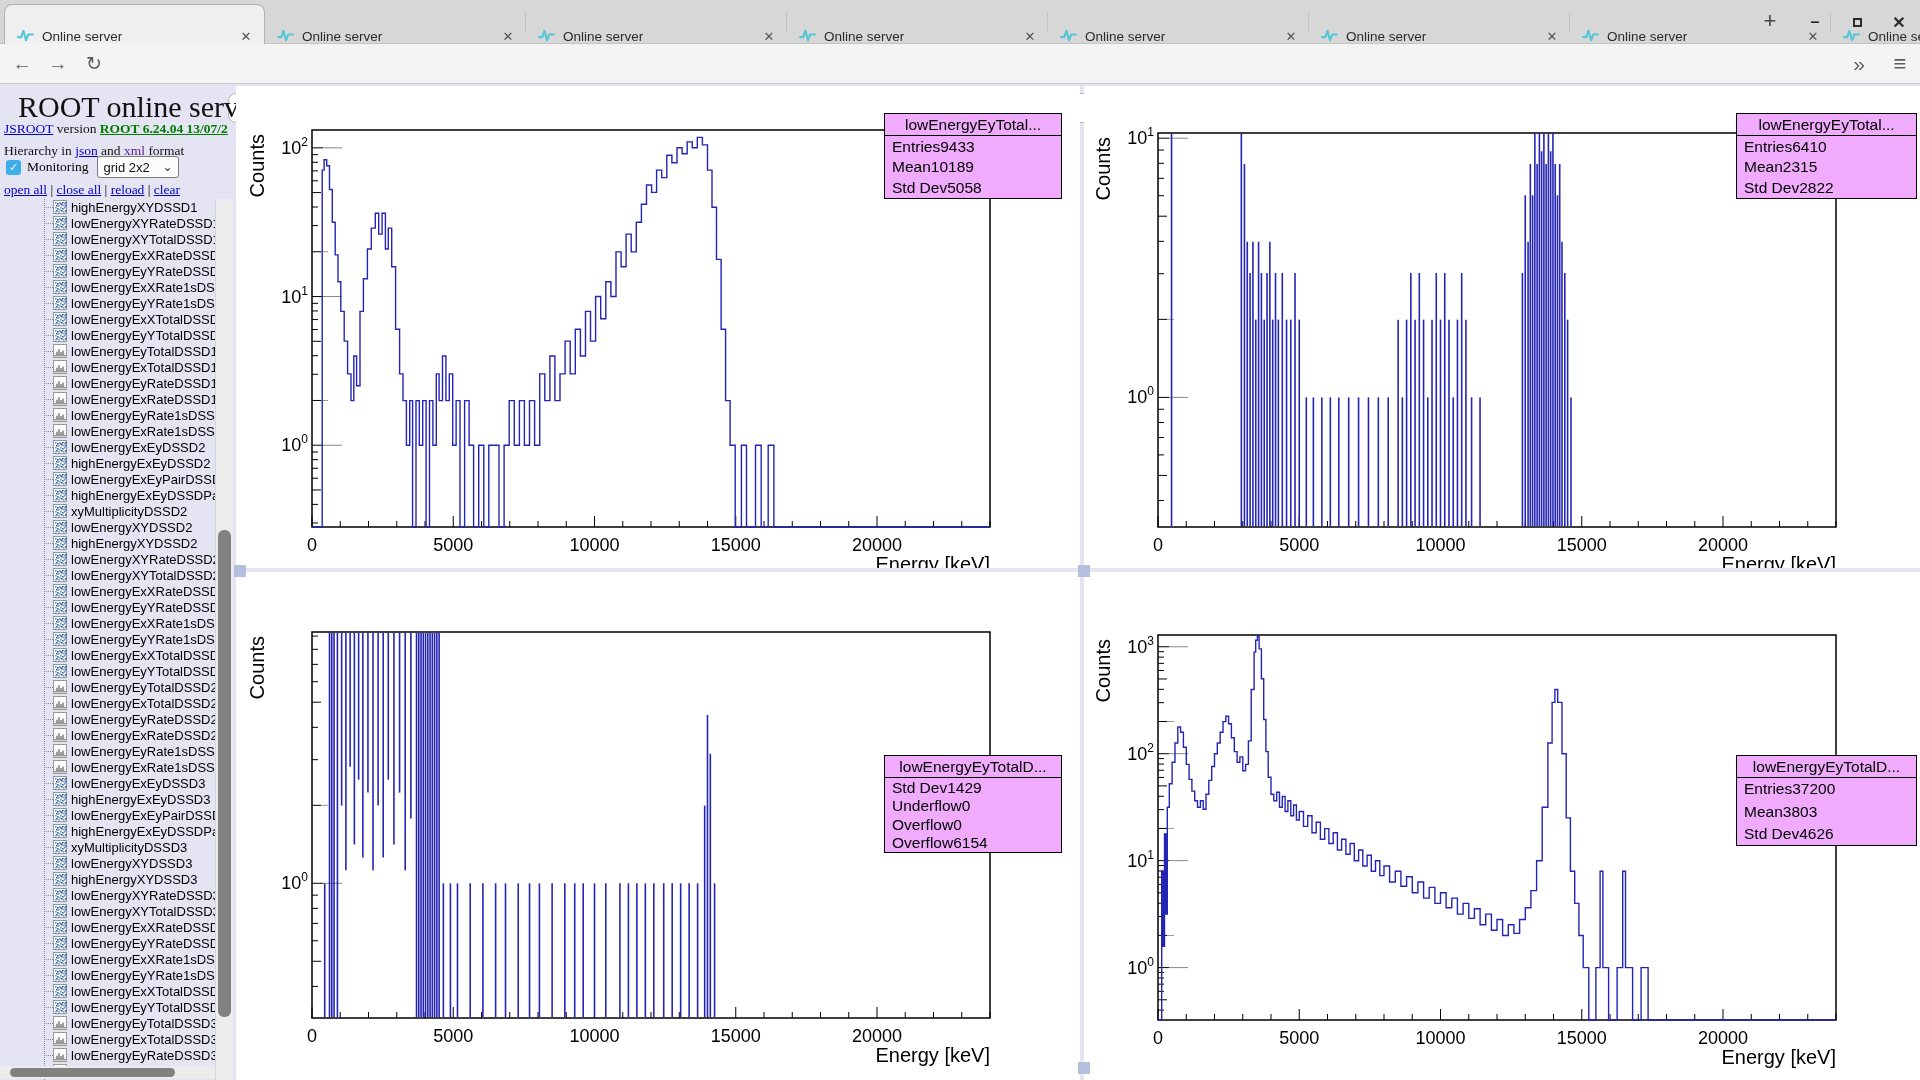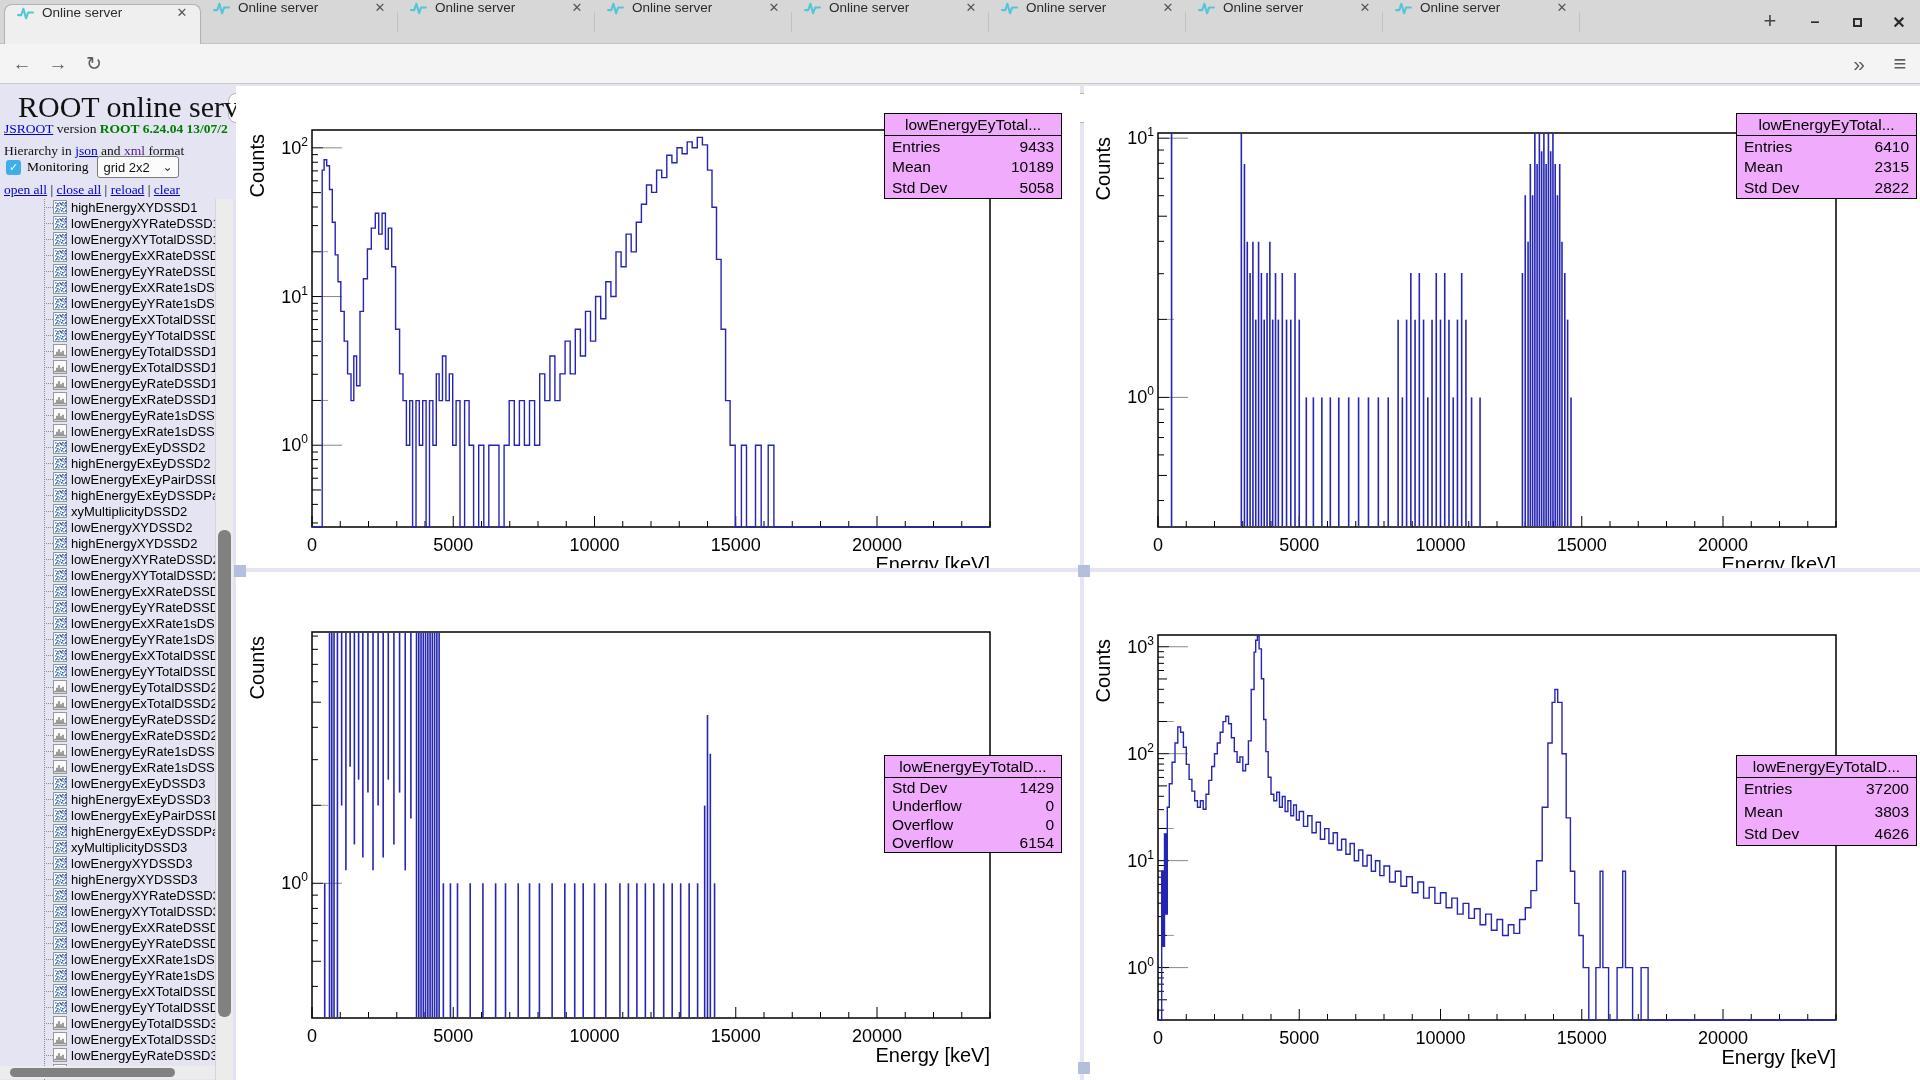--- a/index.html
+++ b/index.html
@@ -2,21 +2,21 @@
 <html><head>
 <meta charset="utf-8">
 <style>
   * { margin:0; padding:0; box-sizing:border-box; }
   html,body { width:1920px; height:1080px; overflow:hidden; font-family:"Liberation Sans",sans-serif; background:#e4e4f3; }
   #stage { position:relative; width:1920px; height:1080px; }
 
   
   #tabbar { position:absolute; left:0; top:0; width:1920px; height:44px; background:#d7d7d7; border-bottom:1px solid #c3c3c3; }
   #tabs { position:absolute; left:4px; top:0; height:44px; display:flex; }
-  .tab { width:197px; height:44px; display:flex; align-items:flex-start; padding:0 10px 0 12px; position:relative; cursor:default; }
+  .tab { width:261px; height:44px; display:flex; align-items:flex-end; padding:0 10px 0 12px; position:relative; cursor:default; }
   .tab:not(.active)::after { content:""; position:absolute; right:0; top:12px; height:20px; width:1px; background:#c2c2c2; }
   .tab.active { background:#efefef; border:1px solid #b2b2b2; border-bottom:none; border-radius:8px 8px 0 0; height:40px; margin-top:4px; }
   .tab .ticon { width:17px; height:17px; flex:0 0 17px; margin-right:8px; }
   .tab .tlabel { flex:1; font-size:13.5px; color:#2b2b2b; white-space:nowrap; overflow:hidden; }
   .tab .tclose { flex:0 0 16px; text-align:center; font-size:13px; color:#555; }
   #newtab { position:absolute; left:1756px; top:8px; width:28px; height:28px; font-size:22px; color:#444; text-align:center; line-height:26px; }
   #wincontrols { position:absolute; right:8px; top:0; height:44px; display:flex; align-items:center; gap:16px; }
   .winbtn { width:26px; text-align:center; font-size:16px; color:#2c2c2c; font-weight:bold; }
   .winsq { width:9px; height:9px; border:2.5px solid #2c2c2c; display:inline-block; }
 
@@ -28,21 +28,21 @@
   #urltext .port { color:#8a8a8a; }
   #zoombadge { background:#d6d6d6; border-radius:4px; font-size:12.5px; color:#333; padding:3px 7px; margin-right:10px; }
   #starbtn { color:#3c7cd9; font-size:19px; line-height:19px; }
 
   
   #sidebar { position:absolute; left:0; top:84px; width:233px; height:996px; font-family:"Liberation Serif",serif; }
   #sidetitle { position:absolute; left:18px; top:6px; font-size:30px; color:#111; white-space:nowrap; }
   .sideline { position:absolute; left:4px; font-size:13.5px; color:#111; white-space:nowrap; overflow:hidden; width:229px; }
   a.blue { color:#0000cc; text-decoration:underline; }
   a.purple { color:#551a8b; }
-  .greenver { color:#007c00; font-weight:bold; }
+  .greenver { color:#007c00; font-weight:bold;text-decoration:underline; }
   #monitorrow { position:absolute; left:6px; top:72px; display:flex; align-items:center; font-size:13.5px; }
   #checkbox { width:15px; height:15px; background:#3daee9; border-radius:3px; color:#fff; font-size:11px; line-height:15px; text-align:center; margin-right:6px; font-family:"Liberation Sans",sans-serif; }
   #gridselect { margin-left:8px; width:82px; height:22px; border:1px solid #7a7a7a; border-radius:3px; background:#fcfcfc; font-family:"Liberation Sans",sans-serif; font-size:13px; color:#111; display:flex; align-items:center; padding:0 5px 0 6px; }
   #gridselect .chev { margin-left:auto; font-size:12px; color:#333; }
   #actionsrow { position:absolute; left:4px; top:98px; font-size:13.5px; white-space:nowrap; }
   #tree { position:absolute; left:0; top:115px; width:215px; height:881px; overflow:hidden; font-family:"Liberation Sans",sans-serif; }
   #treeline { position:absolute; left:44px; top:115px; height:881px; width:0; border-left:1px dotted #8a8a8a; }
   .trow { height:16px; display:flex; align-items:center; padding-left:44px; white-space:nowrap; }
   .tstub { width:9px; height:0; border-top:1px dotted #8a8a8a; flex:0 0 9px; }
   .trow svg { flex:0 0 14px; margin-left:0; }
@@ -52,21 +52,21 @@
   #hscroll { position:absolute; left:0; top:982px; width:215px; height:13px; background:#ececec; }
   #hthumb { position:absolute; left:10px; top:2px; width:165px; height:9px; background:#818181; border-radius:5px; }
 
   
   .pad { position:absolute; background:#fff; }
   .pad svg { position:absolute; left:0; top:0; }
   .pad svg text { font-family:"Liberation Sans",sans-serif; fill:#000; }
   .statbox { position:absolute; background:#f0abfc; border:1.5px solid #000; z-index:5; font-size:15.5px; color:#000; }
   .stitle { height:22px; line-height:21px; text-align:center; border-bottom:1.5px solid #000; overflow:hidden; white-space:nowrap; padding:0 3px; }
   .srows { display:flex; flex-direction:column; justify-content:space-around; height:calc(100% - 22px); padding:0 7px; }
-  .srow { display:flex; justify-content:space-between; line-height:1; }
+  .srow { display:flex; line-height:1; }
   .resizer { position:absolute; width:12px; height:12px; background:#b5bedd; z-index:6; }
 </style>
 </head>
 <body>
 
 <div id="stage">
 
   <div id="tabbar">
     <div id="tabs">
         <div class="tab active">

